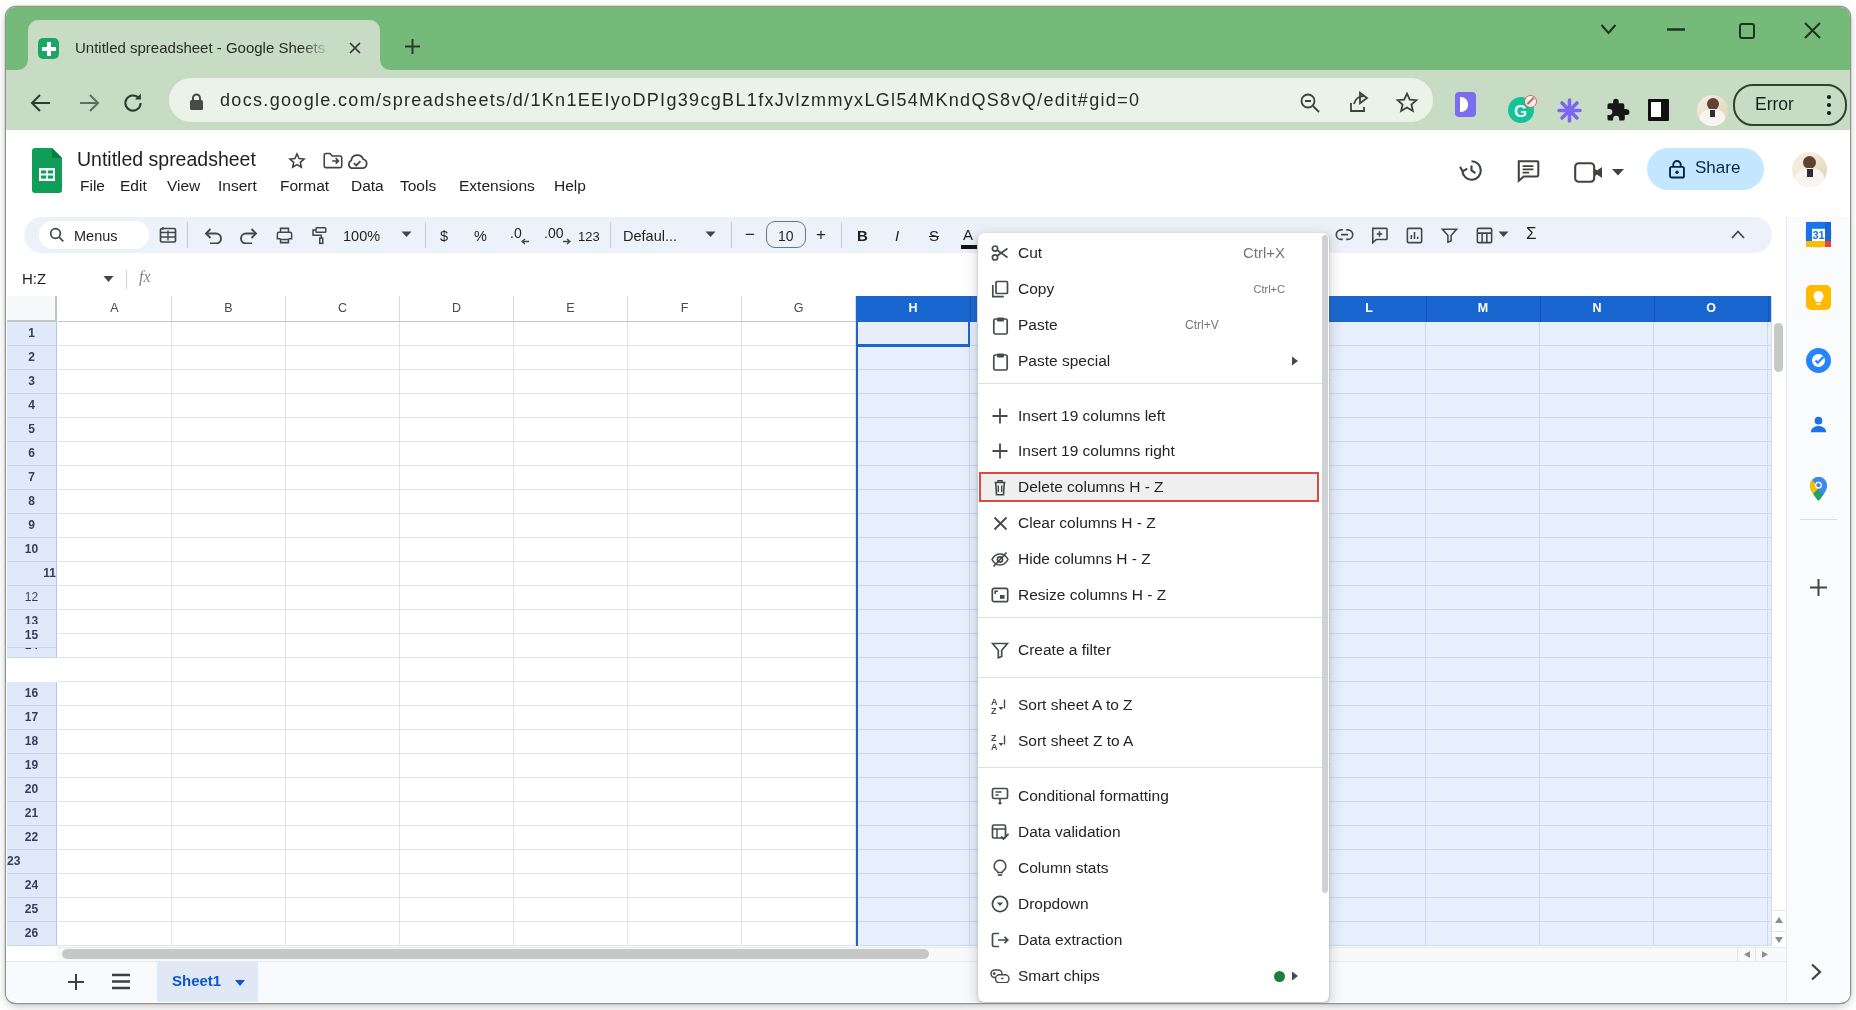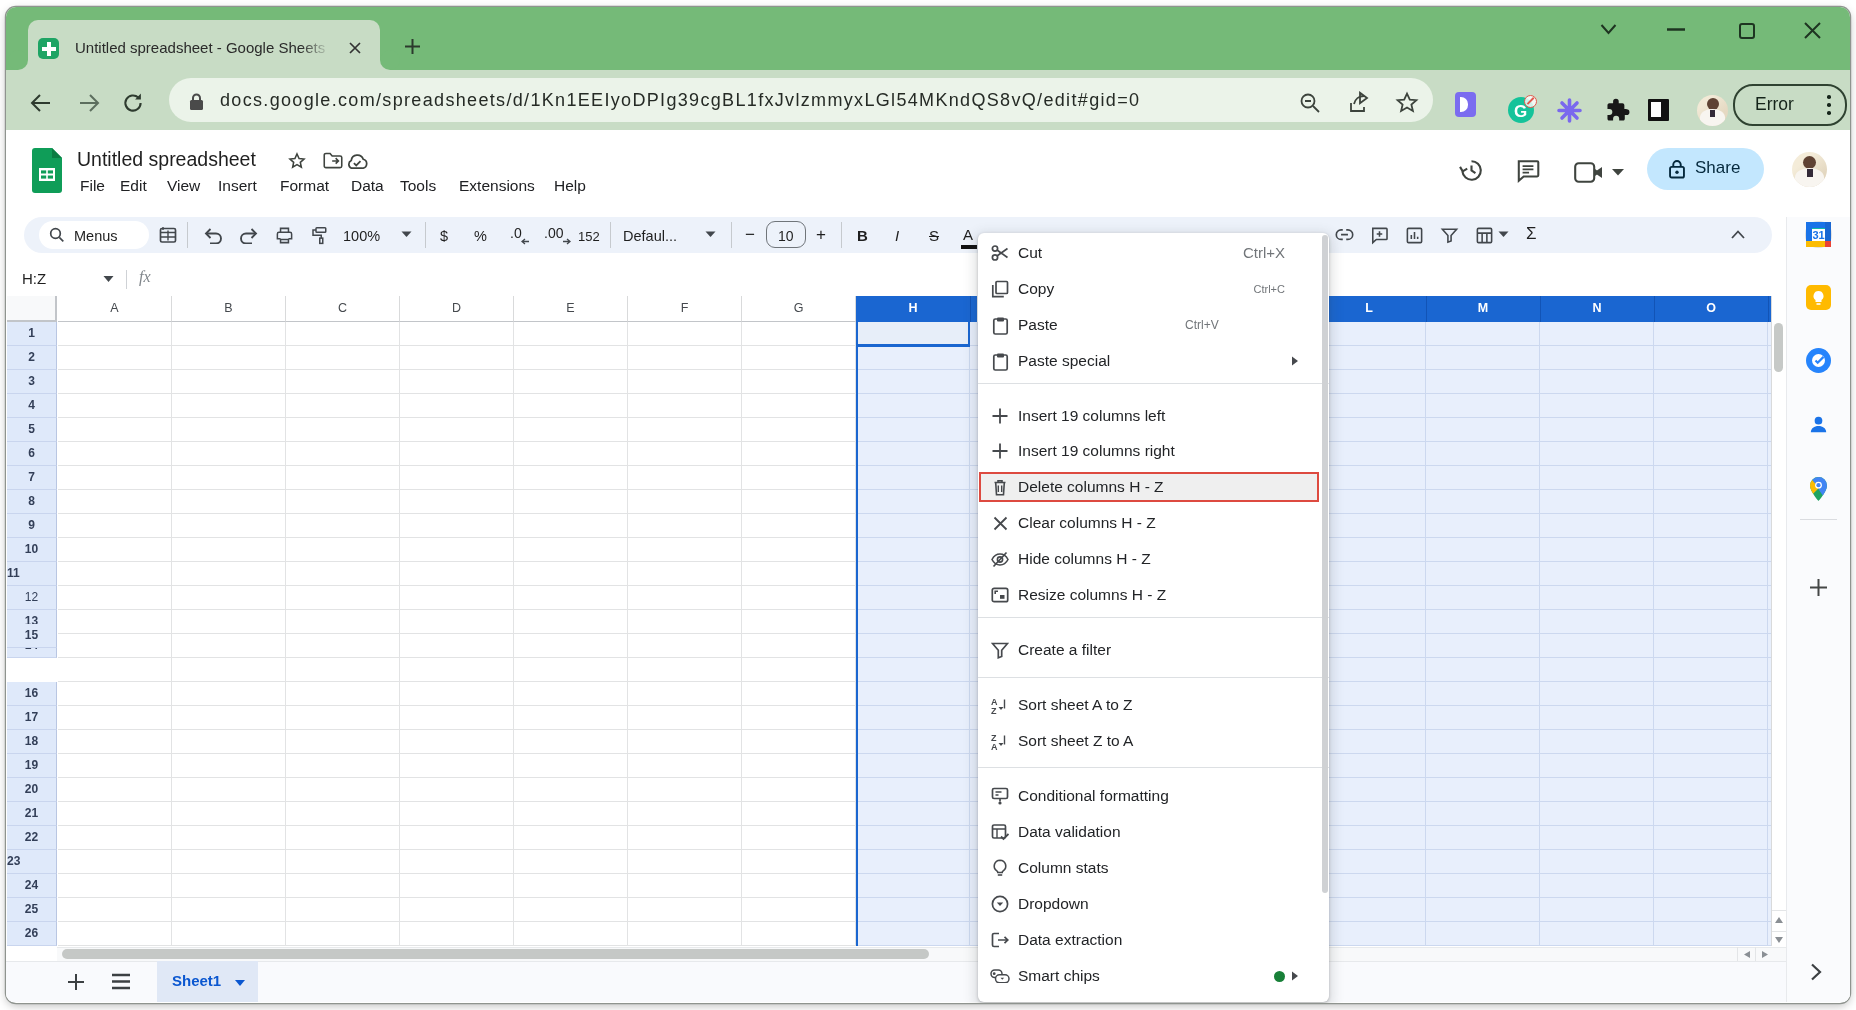--- a/index.html
+++ b/index.html
@@ -205,21 +205,21 @@
 <div class="ab" style="left:434px;top:221px;font-size:14.5px;color:#1f1f1f">$</div>
 <div class="ab" style="left:468px;top:221px;font-size:14.5px;color:#1f1f1f">%</div>
 <div class="ab" style="left:504px;top:218px;font-size:14px;color:#1f1f1f">.0</div>
     <svg class="ab" style="left:515px;top:231px" width="9" height="7" viewBox="0 0 9 7">
       <path d="M8 3.5H1.5M4 1L1 3.5 4 6" fill="none" stroke="#42474c" stroke-width="1.3"></path>
     </svg>
 <div class="ab" style="left:538px;top:218px;font-size:14px;color:#1f1f1f">.00</div>
     <svg class="ab" style="left:556px;top:231px" width="9" height="7" viewBox="0 0 9 7">
       <path d="M1 3.5h6.5M5 1l3 2.5L5 6" fill="none" stroke="#42474c" stroke-width="1.3"></path>
     </svg>
-<div class="ab" style="left:572px;top:222px;font-size:13px;color:#1f1f1f">152</div>
+<div class="ab" style="left:572px;top:222px;font-size:13px;color:#1f1f1f">123</div>
 <div class="ab" style="left:604px;top:215px;width:1px;height:26px;background:#c6cace"></div>
 <div class="ab" style="left:617px;top:221px;font-size:14.5px;color:#1f1f1f">Defaul...</div>
 <svg class="ab" style="left:699px;top:224px" width="11" height="7" viewBox="0 0 11 7">
       <path d="M0.5 0.5l5 5.5 5-5.5z" fill="#42474c"></path>
     </svg>
 <div class="ab" style="left:725px;top:215px;width:1px;height:26px;background:#c6cace"></div>
 <div class="ab" style="left:739px;top:218px;font-size:17px;color:#1f1f1f">−</div>
 <div class="ab" style="left:760px;top:214px;width:40px;height:27px;border:1.5px solid #70757a;border-radius:9px;box-sizing:border-box"></div>
 <div class="ab" style="left:772px;top:221px;font-size:14px;color:#1f1f1f">10</div>
 <div class="ab" style="left:810px;top:218px;font-size:17px;color:#1f1f1f">+</div>
@@ -290,21 +290,21 @@
 <div class="ab" style="left:1px;top:315px;width:50px;height:24px;background:#dfe9fa;border-right:1px solid #b9c6e2;border-bottom:1px solid #c9d5ee;box-sizing:border-box;font-size:12px;font-weight:bold;color:#333f58;text-align:center;line-height:23px">1</div>
 <div class="ab" style="left:1px;top:339px;width:50px;height:24px;background:#dfe9fa;border-right:1px solid #b9c6e2;border-bottom:1px solid #c9d5ee;box-sizing:border-box;font-size:12px;font-weight:bold;color:#333f58;text-align:center;line-height:23px">2</div>
 <div class="ab" style="left:1px;top:363px;width:50px;height:24px;background:#dfe9fa;border-right:1px solid #b9c6e2;border-bottom:1px solid #c9d5ee;box-sizing:border-box;font-size:12px;font-weight:bold;color:#333f58;text-align:center;line-height:23px">3</div>
 <div class="ab" style="left:1px;top:387px;width:50px;height:24px;background:#dfe9fa;border-right:1px solid #b9c6e2;border-bottom:1px solid #c9d5ee;box-sizing:border-box;font-size:12px;font-weight:bold;color:#333f58;text-align:center;line-height:23px">4</div>
 <div class="ab" style="left:1px;top:411px;width:50px;height:24px;background:#dfe9fa;border-right:1px solid #b9c6e2;border-bottom:1px solid #c9d5ee;box-sizing:border-box;font-size:12px;font-weight:bold;color:#333f58;text-align:center;line-height:23px">5</div>
 <div class="ab" style="left:1px;top:435px;width:50px;height:24px;background:#dfe9fa;border-right:1px solid #b9c6e2;border-bottom:1px solid #c9d5ee;box-sizing:border-box;font-size:12px;font-weight:bold;color:#333f58;text-align:center;line-height:23px">6</div>
 <div class="ab" style="left:1px;top:459px;width:50px;height:24px;background:#dfe9fa;border-right:1px solid #b9c6e2;border-bottom:1px solid #c9d5ee;box-sizing:border-box;font-size:12px;font-weight:bold;color:#333f58;text-align:center;line-height:23px">7</div>
 <div class="ab" style="left:1px;top:483px;width:50px;height:24px;background:#dfe9fa;border-right:1px solid #b9c6e2;border-bottom:1px solid #c9d5ee;box-sizing:border-box;font-size:12px;font-weight:bold;color:#333f58;text-align:center;line-height:23px">8</div>
 <div class="ab" style="left:1px;top:507px;width:50px;height:24px;background:#dfe9fa;border-right:1px solid #b9c6e2;border-bottom:1px solid #c9d5ee;box-sizing:border-box;font-size:12px;font-weight:bold;color:#333f58;text-align:center;line-height:23px">9</div>
 <div class="ab" style="left:1px;top:531px;width:50px;height:24px;background:#dfe9fa;border-right:1px solid #b9c6e2;border-bottom:1px solid #c9d5ee;box-sizing:border-box;font-size:12px;font-weight:bold;color:#333f58;text-align:center;line-height:23px">10</div>
-<div class="ab" style="left:1px;top:555px;width:50px;height:24px;background:#dfe9fa;border-right:1px solid #b9c6e2;border-bottom:1px solid #c9d5ee;box-sizing:border-box;font-size:12px;font-weight:bold;color:#333f58;text-align:left;line-height:23px">11</div>
+<div class="ab" style="left:1px;top:555px;width:50px;height:24px;background:#dfe9fa;border-right:1px solid #b9c6e2;border-bottom:1px solid #c9d5ee;box-sizing:border-box;font-size:12px;font-weight:bold;color:#333f58;text-align:right;line-height:23px">11</div>
 <div class="ab" style="left:1px;top:579px;width:50px;height:24px;background:#dfe9fa;border-right:1px solid #b9c6e2;border-bottom:1px solid #c9d5ee;box-sizing:border-box;font-size:12px;font-weight:normal;color:#333f58;text-align:center;line-height:23px">12</div>
 <div class="ab" style="left:1px;top:603px;width:50px;height:24px;background:#dfe9fa;border-right:1px solid #b9c6e2;border-bottom:1px solid #c9d5ee;box-sizing:border-box;font-size:12px;font-weight:bold;color:#333f58;text-align:center;line-height:23px">13</div>
 <div class="ab" style="left:1px;top:627px;width:50px;height:24px;background:#dfe9fa;border-right:1px solid #b9c6e2;border-bottom:1px solid #c9d5ee;box-sizing:border-box;font-size:12px;font-weight:bold;color:#333f58;text-align:center;line-height:23px">14</div>
 <div class="ab" style="left:1px;top:617px;width:50px;height:24px;background:#dfe9fa;border-right:1px solid #b9c6e2;border-bottom:1px solid #c9d5ee;box-sizing:border-box;font-size:12px;font-weight:bold;color:#333f58;text-align:center;line-height:23px">15</div>
 <div class="ab" style="left:1px;top:675px;width:50px;height:24px;background:#dfe9fa;border-right:1px solid #b9c6e2;border-bottom:1px solid #c9d5ee;box-sizing:border-box;font-size:12px;font-weight:bold;color:#333f58;text-align:center;line-height:23px">16</div>
 <div class="ab" style="left:1px;top:699px;width:50px;height:24px;background:#dfe9fa;border-right:1px solid #b9c6e2;border-bottom:1px solid #c9d5ee;box-sizing:border-box;font-size:12px;font-weight:bold;color:#333f58;text-align:center;line-height:23px">17</div>
 <div class="ab" style="left:1px;top:723px;width:50px;height:24px;background:#dfe9fa;border-right:1px solid #b9c6e2;border-bottom:1px solid #c9d5ee;box-sizing:border-box;font-size:12px;font-weight:bold;color:#333f58;text-align:center;line-height:23px">18</div>
 <div class="ab" style="left:1px;top:747px;width:50px;height:24px;background:#dfe9fa;border-right:1px solid #b9c6e2;border-bottom:1px solid #c9d5ee;box-sizing:border-box;font-size:12px;font-weight:bold;color:#333f58;text-align:center;line-height:23px">19</div>
 <div class="ab" style="left:1px;top:771px;width:50px;height:24px;background:#dfe9fa;border-right:1px solid #b9c6e2;border-bottom:1px solid #c9d5ee;box-sizing:border-box;font-size:12px;font-weight:bold;color:#333f58;text-align:center;line-height:23px">20</div>
 <div class="ab" style="left:1px;top:795px;width:50px;height:24px;background:#dfe9fa;border-right:1px solid #b9c6e2;border-bottom:1px solid #c9d5ee;box-sizing:border-box;font-size:12px;font-weight:bold;color:#333f58;text-align:center;line-height:23px">21</div>

